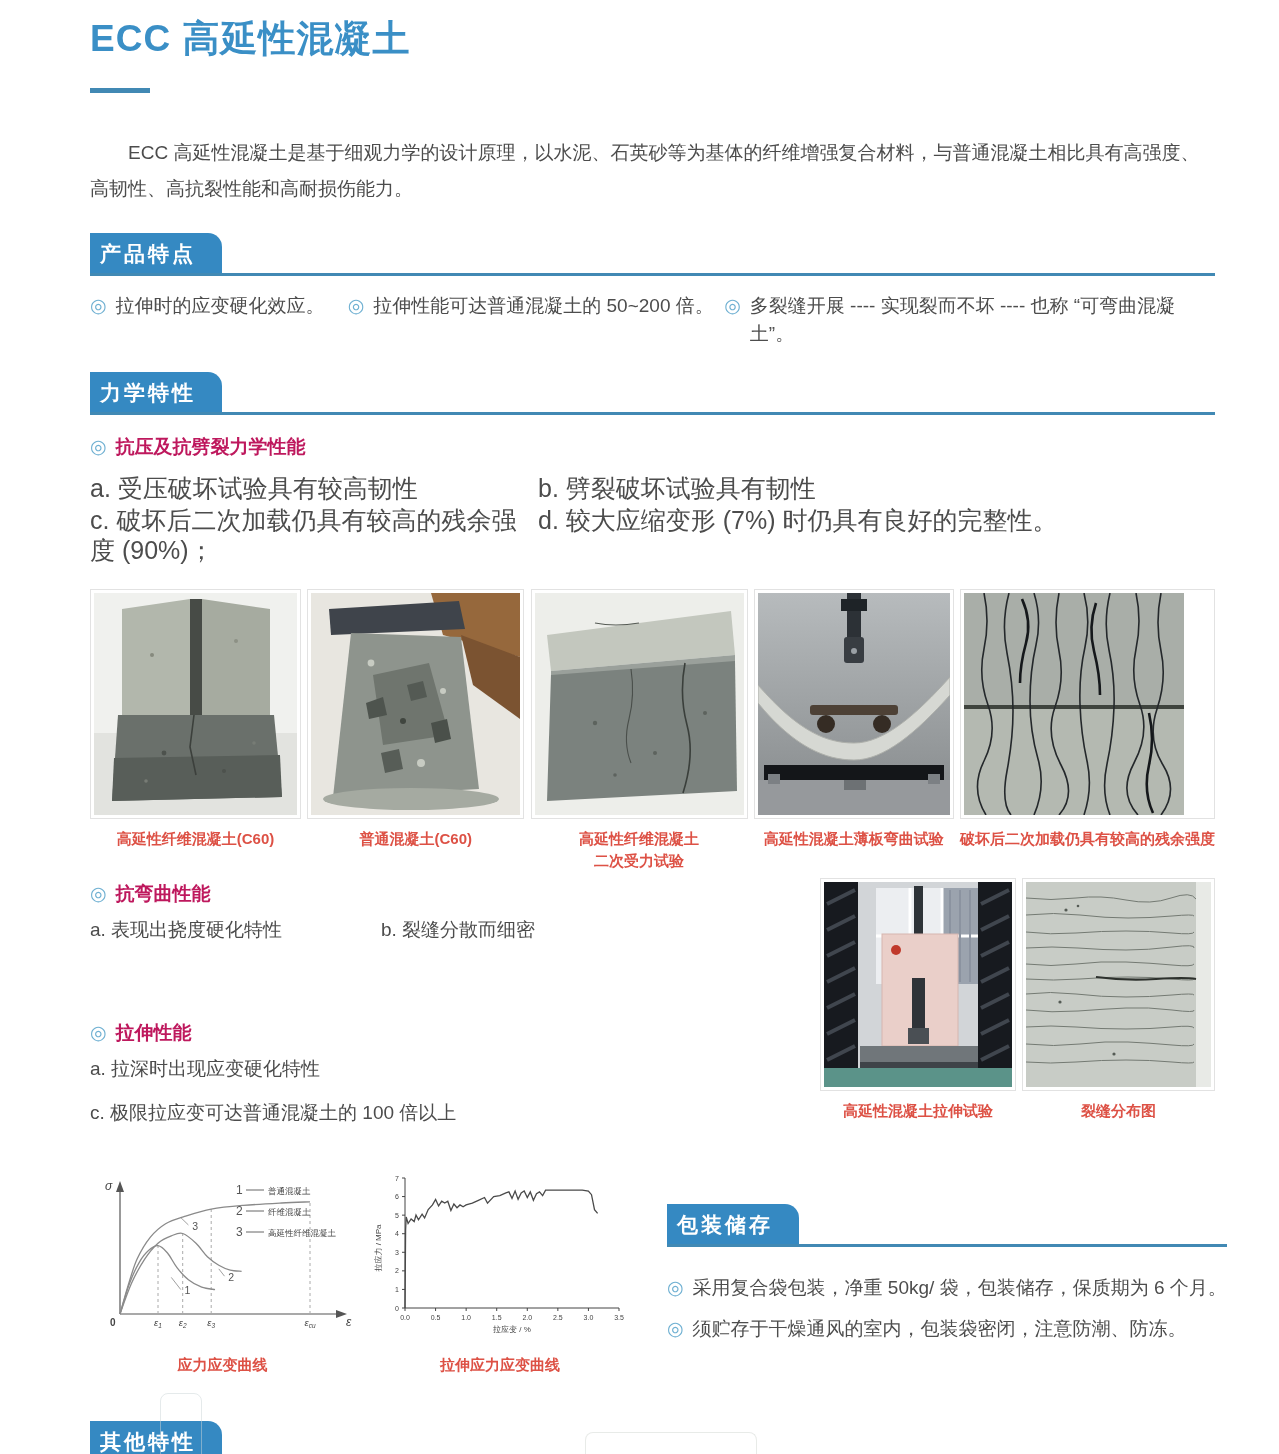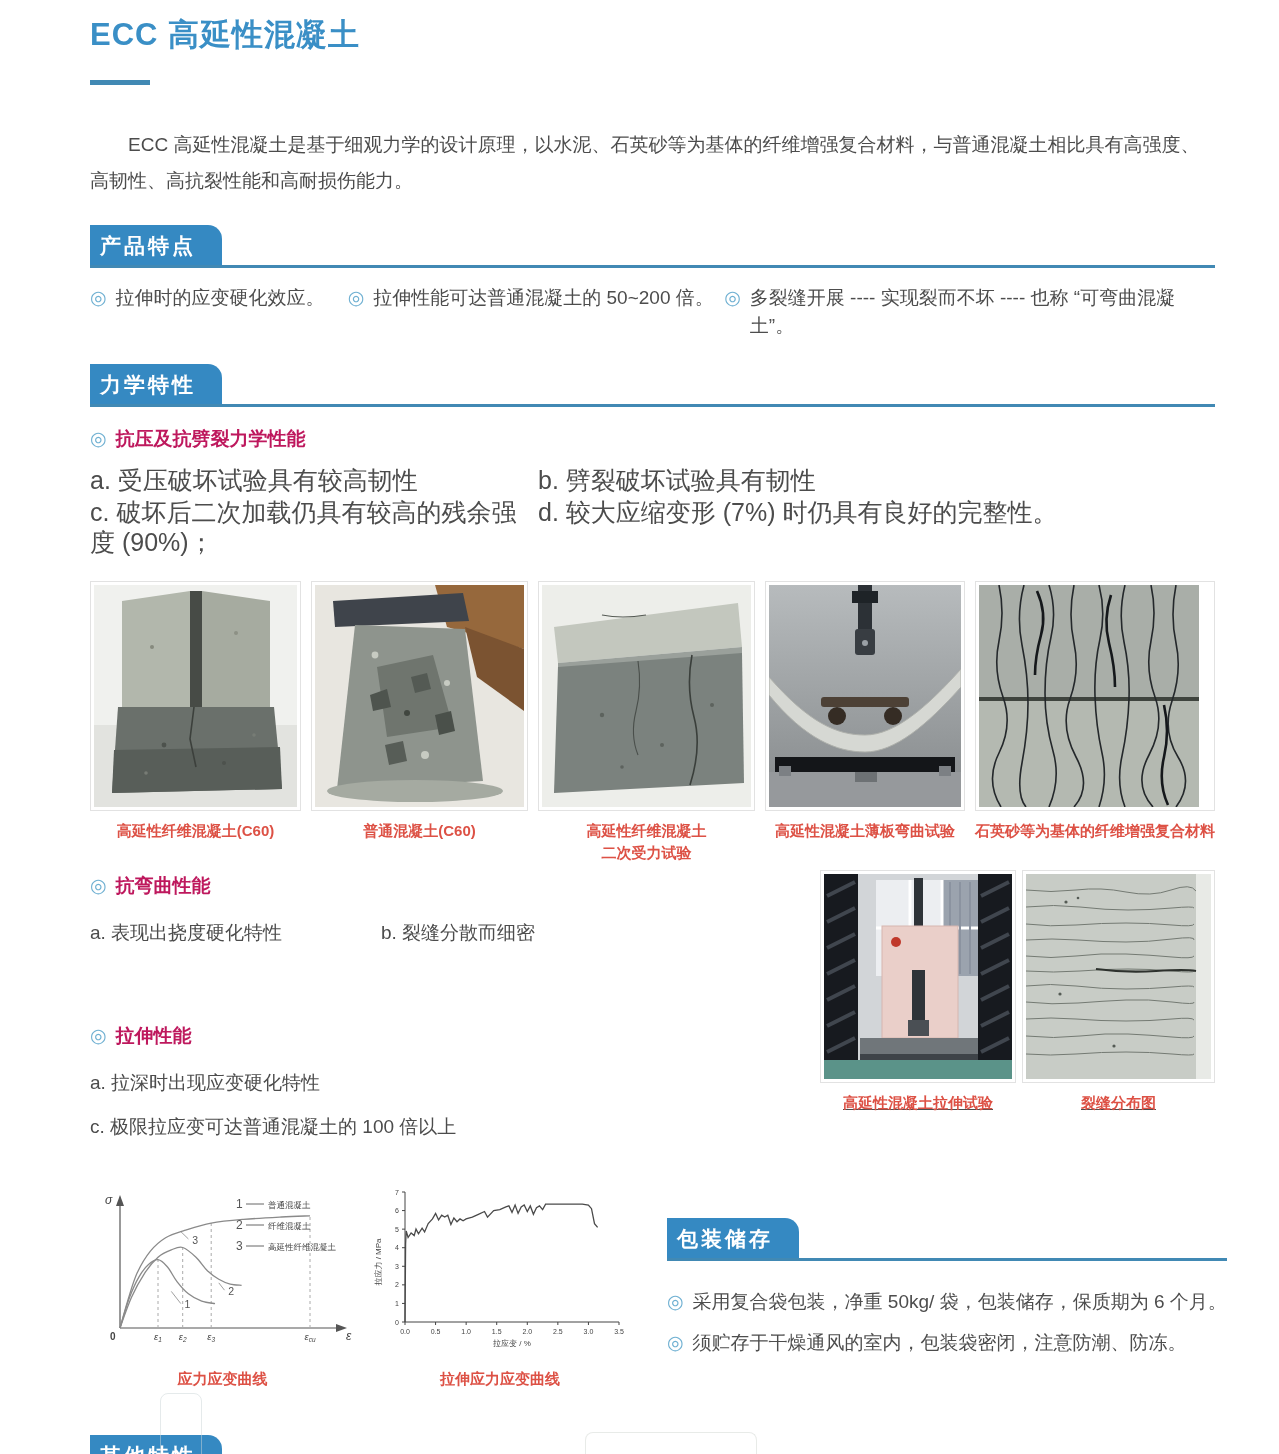--- a/index.html
+++ b/index.html
@@ -1,20 +1,20 @@
 <!DOCTYPE html>
 <html><head>
 <meta charset="utf-8">
 <style>
   * { margin:0; padding:0; box-sizing:border-box; }
   body { background:#fff; font-family:"Liberation Sans", sans-serif; }
   .page { position:relative; width:1279px; height:1454px; background:#ffffff;
           overflow:hidden; padding:0 64px 0 90px; color:#4d4d4d; }
 
-  .page-title { padding-top:14px; font-size:31px; font-weight:bold; color:#3a8fc6; letter-spacing:1px; }
+  .page-title { padding-top:14px; font-size:37px; font-weight:bold; color:#3a8fc6; letter-spacing:1px; }
   .title-dash { width:60px; height:5px; background:#4189b4; margin-top:24px; }
 
   .intro { margin-top:42px; font-size:19px; line-height:36px; color:#4c4c4c; text-indent:2em; }
 
   .sec-head { border-bottom:3px solid #4189b4; }
   .sec-tab { display:inline-block; background:#3589c2; color:#fff; font-weight:bold;
              font-size:21px; letter-spacing:3px; padding:7px 26px 5px 10px;
              border-radius:0 14px 0 0; }
 
   .blt { display:flex; align-items:flex-start; font-size:19px; color:#4d4d4d; line-height:28px; }
@@ -33,22 +33,22 @@
 
   .photo-row { margin-top:24px; display:flex; justify-content:space-between; }
   .photo .img { border:1px solid #e2e2e2; background:#fff; padding:3px; }
   .photo .img svg { display:block; }
   .photo figcaption { margin-top:9px; font-size:15px; font-weight:bold; color:#dd5145;
                       text-align:center; line-height:22px; }
   .photo figcaption span { display:block; }
 
   .twocol { display:flex; margin-top:6px; }
   .twocol .lcol { flex:1 1 auto; padding-top:2px; }
-  .twocol .rcol { flex:0 0 395px;text-decoration:underline; }
-  .pair-grid { margin-top:18px; display:grid; font-size:19px; line-height:30px; color:#4c4c4c; }
+  .twocol .rcol { flex:0 0 395px; }
+  .pair-grid { margin-top:7px; display:grid; font-size:19px; line-height:30px; color:#4c4c4c; }
   .bend-grid { grid-template-columns:291px 1fr; }
   .ten-grid  { grid-template-columns:307px 1fr;gap:32px; }
   .tension-h { margin-top:74px; }
   .ten-c { margin-top:14px; font-size:19px; line-height:30px; color:#4c4c4c; }
   .photo2-row { display:flex; justify-content:space-between; }
 
   .bottom-flex { display:flex; margin-top:40px; }
   .charts { display:flex; gap:14px; }
   .chart figcaption { margin-top:14px; font-size:15px; font-weight:bold; color:#dd5145; text-align:center; }
   .pack-col { flex:1 1 auto; margin-left:36px; padding-top:36px; }
@@ -232,21 +232,21 @@
               <path d="M197,0 q-6,30 0,58 t-4,58 t6,56 t-2,50"></path>
             </g>
             <g stroke="#15181b" stroke-width="2.6" fill="none">
               <path d="M58,6 q10,22 4,44 t-6,40"></path>
               <path d="M132,10 q-8,24 -2,48 t6,44"></path>
               <path d="M185,120 q6,26 0,52 t4,48"></path>
             </g>
           </svg>
         </div>
         <figcaption>
-          <span>石英砂等为基体的纤维增强复合材料</span>
+          <span>破坏后二次加载仍具有较高的残余强度</span>
           <span></span>
         </figcaption>
       </figure>
     </div>
 
     <div class="twocol">
       <div class="lcol">
         <div class="blt bold">
           <span class="blt-ic">◎</span>
           <span class="blt-tx">抗弯曲性能</span>

